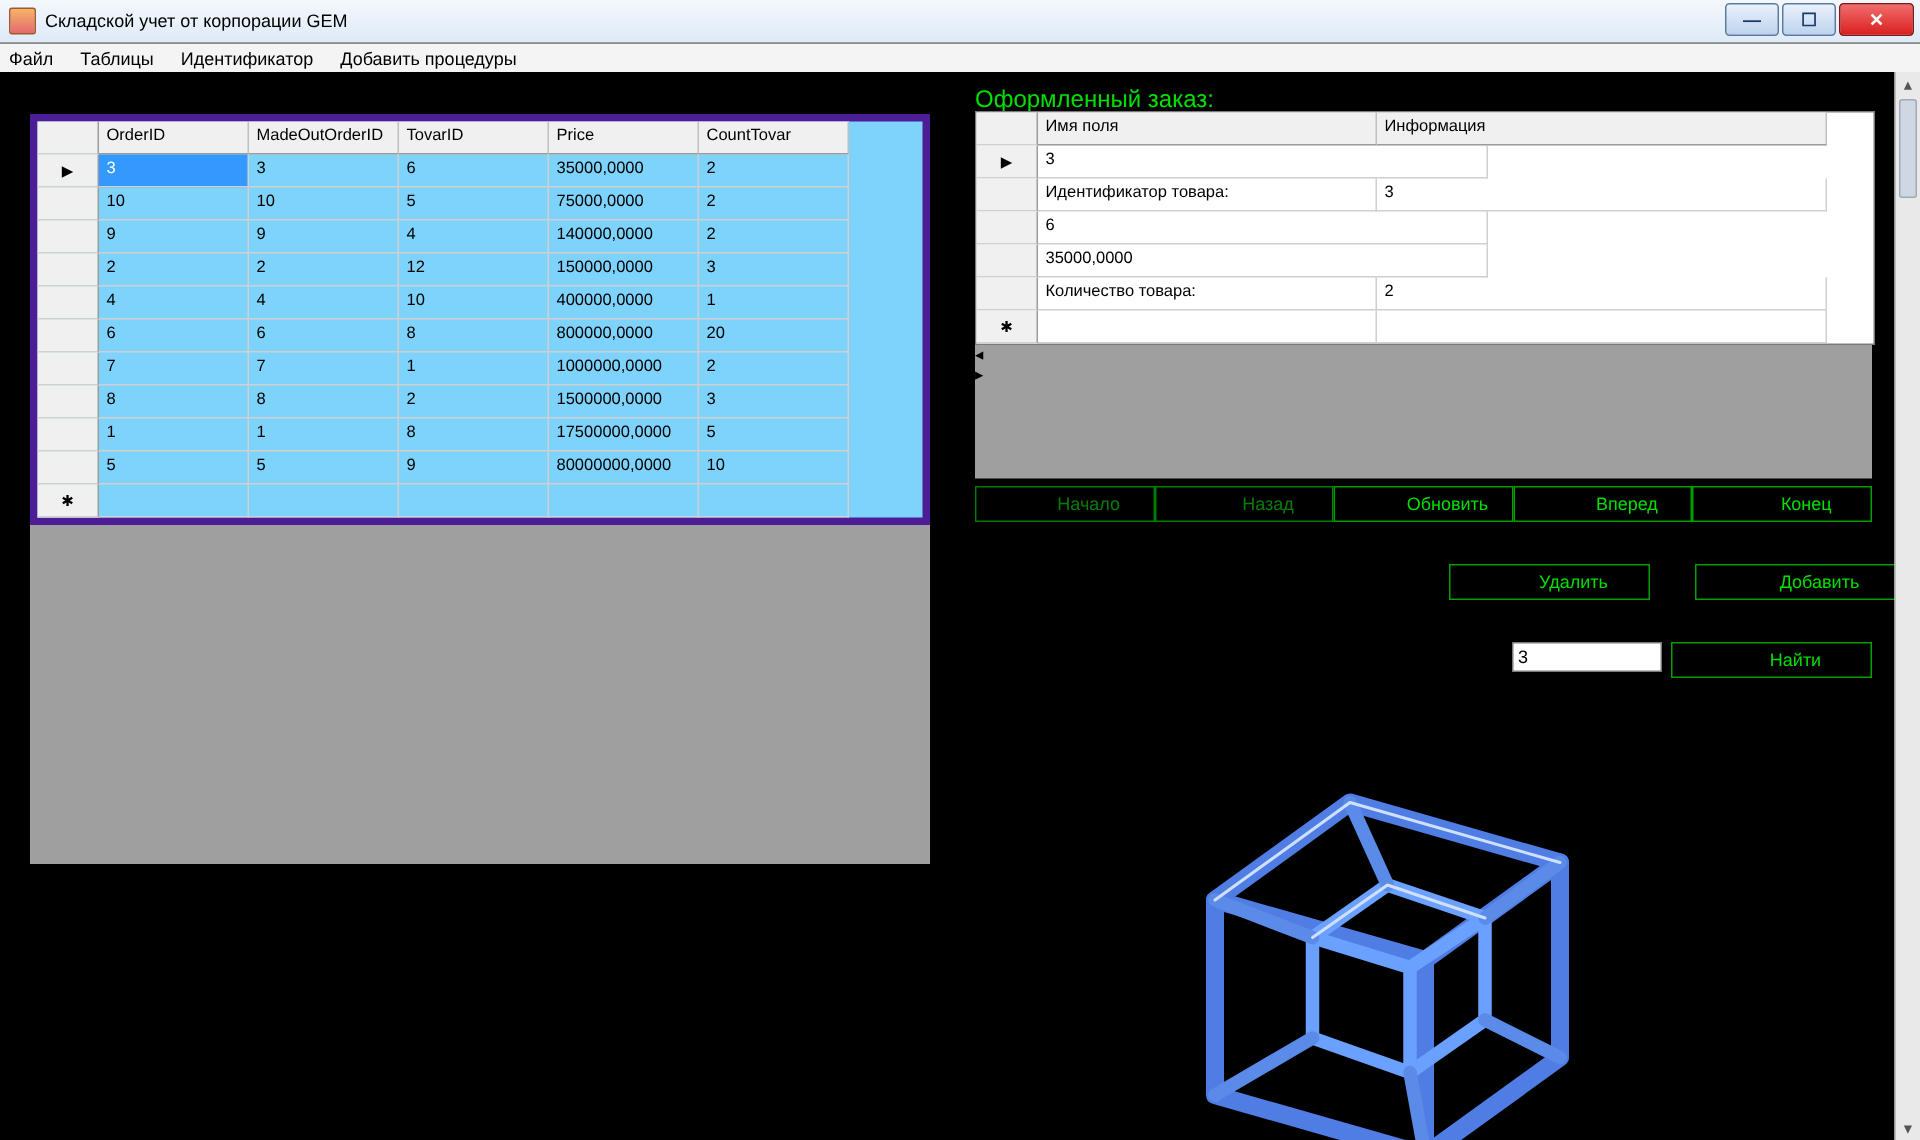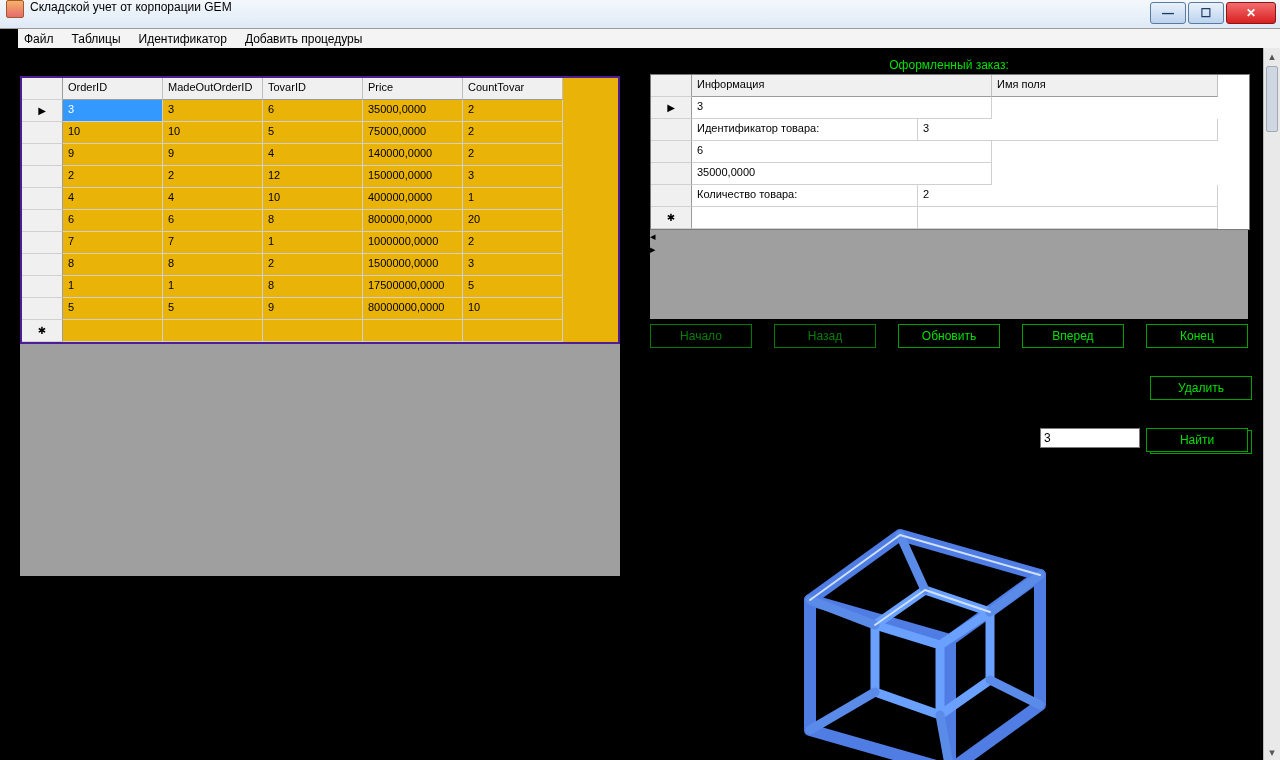--- a/index.html
+++ b/index.html
@@ -1,47 +1,47 @@
 <!DOCTYPE html>
 <html><head>
 <meta charset="utf-8">
 <style>
   html, body { margin:0; padding:0; font-family: Tahoma, Verdana, sans-serif; font-size:11px; background:#000; overflow:hidden; width:1280px; height:760px; }
-  .titlebar { height:28px; background:linear-gradient(#f4f8fc,#dfeaf7); border-bottom:1px solid #9c9c9c; display:flex; align-items:flex-start; position:relative; }
+  .titlebar { height:28px; background:linear-gradient(#f4f8fc,#dfeaf7); border-bottom:1px solid #9c9c9c; display:flex; align-items:center; position:relative; }
   .titlebar .app-icon { width:16px; height:16px; margin:0 6px; background:linear-gradient(#f7b267,#e56b6f); border:1px solid #a05a2c; border-radius:2px; }
   .titlebar .title { color:#000; font-size:12px; }
   .winbtns { position:absolute; right:4px; top:2px; display:flex; }
   .winbtn { width:34px; height:20px; margin-left:2px; border:1px solid #5a7aa0; border-radius:3px; background:linear-gradient(#eaf2fb,#bcd3ee); display:flex; align-items:center; justify-content:center; color:#1c3b66; font-weight:bold; font-size:12px; }
   .winbtn.close { background:linear-gradient(#f26d6d,#d92020); border-color:#8a1515; color:#fff; width:48px; }
-  .menubar { height:20px; background:#f4f4f4; border-bottom:1px solid #e0e0e0; display:flex; align-items:center; padding:0 6px; gap:18px; font-size:12px; color:#000;margin-left:18px; }
+  .menubar { height:20px; background:#f4f4f4; border-bottom:1px solid #e0e0e0; display:flex; align-items:center; padding:0 6px; gap:18px; font-size:12px; color:#000; }
   .menubar span { cursor:default; }
   .client { position:absolute; top:48px; left:0; right:0; bottom:0; background:#000; }
   .scrollbar-right { position:absolute; right:0; top:0; bottom:0; width:16px; background:#e9e9e9; border-left:1px solid #bcbcbc; }
   .scrollbar-right .thumb { position:absolute; left:2px; right:2px; top:18px; height:64px; background:#cfd8e2; border:1px solid #a0aab5; border-radius:2px; }
   .scrollbar-right .arrow { position:absolute; left:0; right:0; height:16px; display:flex; align-items:center; justify-content:center; color:#555; }
   .scrollbar-right .arrow.up { top:0; } .scrollbar-right .arrow.down { bottom:0; }
 
   .panel-left { position:absolute; left:20px; top:28px; width:600px; height:500px; background:#9f9f9f; }
-  .grid { background:#eab308; border:2px solid #4c1d95; font-size:11px; color:#000; }
+  .grid { background:#7dd3fc; border:5px solid #4c1d95; font-size:11px; color:#000; }
   .grid .row { display:flex; height:22px; }
   .grid .hdr .cell { background:#f0f0f0; border-right:1px solid #c0c0c0; border-bottom:1px solid #9c9c9c; font-weight:normal; }
   .grid .cell { border-right:1px solid #d0d0d0; border-bottom:1px solid #d0d0d0; padding:3px 5px; box-sizing:border-box; overflow:hidden; white-space:nowrap; }
   .grid .rowmarker { width:40px; background:#f0f0f0; border-right:1px solid #9c9c9c; border-bottom:1px solid #d0d0d0; display:flex; align-items:center; justify-content:center; font-size:10px; }
   .grid .sel { background:#3399ff; color:#fff; }
   .grid-left .c1{width:100px} .grid-left .c2{width:100px} .grid-left .c3{width:100px} .grid-left .c4{width:100px} .grid-left .c5{width:100px}
 
-  .panel-right-title { position:absolute; left:650px; right:32px; top:10px; text-align:center; color:#00e000; font-size:12px; }
+  .panel-right-title { position:absolute; left:650px; right:32px; top:10px; text-align:left; color:#00e000; font-size:16px; }
   .grid-right-wrap { position:absolute; left:650px; right:32px; top:26px; height:245px; background:#9f9f9f; }
   .grid-right { background:#fff; border:1px solid #7a7a7a; width:100%; }
   .grid-right .c1{width:226px} .grid-right .c2{width:300px}
 
   .btnrow1 { position:absolute; left:650px; right:32px; top:276px; display:flex; justify-content:space-between; }
-  .btnrow2 { position:absolute; right:28px; top:328px; display:flex; gap:30px;flex-direction:column; }
+  .btnrow2 { position:absolute; right:16px; top:328px; display:flex; gap:30px; }
   .btnrow3 { position:absolute; right:32px; top:380px; display:flex; }
-  .gbtn { width:100px; height:22px; background:#000; border:1px solid #00a000; color:#00e000; font-size:12px; display:flex; align-items:center; justify-content:center; cursor:default; }
+  .gbtn { width:100px; height:22px; background:#000; border:1px solid #00a000; color:#00e000; font-size:12px; display:flex; align-items:center; justify-content:center; cursor:default;padding-left:32px; }
   .gbtn.dim { color:#0aa00a; opacity:.78; }
   .txt { width:100px; height:20px; background:#fff; border:1px solid #7a7a7a; color:#000; padding:1px 3px; font-size:12px; box-sizing:border-box; margin-right:6px; }
 
   .cube { position:absolute; right:180px; bottom:-50px; width:360px; height:360px; }
   .cube svg { width:100%; height:100%; }
 </style>
 </head>
 <body>
 
 <div class="titlebar">
@@ -169,22 +169,22 @@
         </div>
       </div>
   </div>
 
   <div class="panel-right-title">Оформленный заказ:</div>
 
   <div class="grid-right-wrap">
     <div class="grid grid-right" id="grid-right">
         <div class="row hdr">
           <div class="rowmarker"></div>
+          <div class="cell c1">Имя поля</div>
           <div class="cell c2">Информация</div>
-          <div class="cell c1">Имя поля</div>
         </div>
         <div class="row">
           <div class="rowmarker">▶</div>
           <div class="cell c2">3</div>
         </div>
         <div class="row">
           <div class="rowmarker"></div>
           <div class="cell c1">Идентификатор товара:</div>
           <div class="cell c2">3</div>
         </div>

